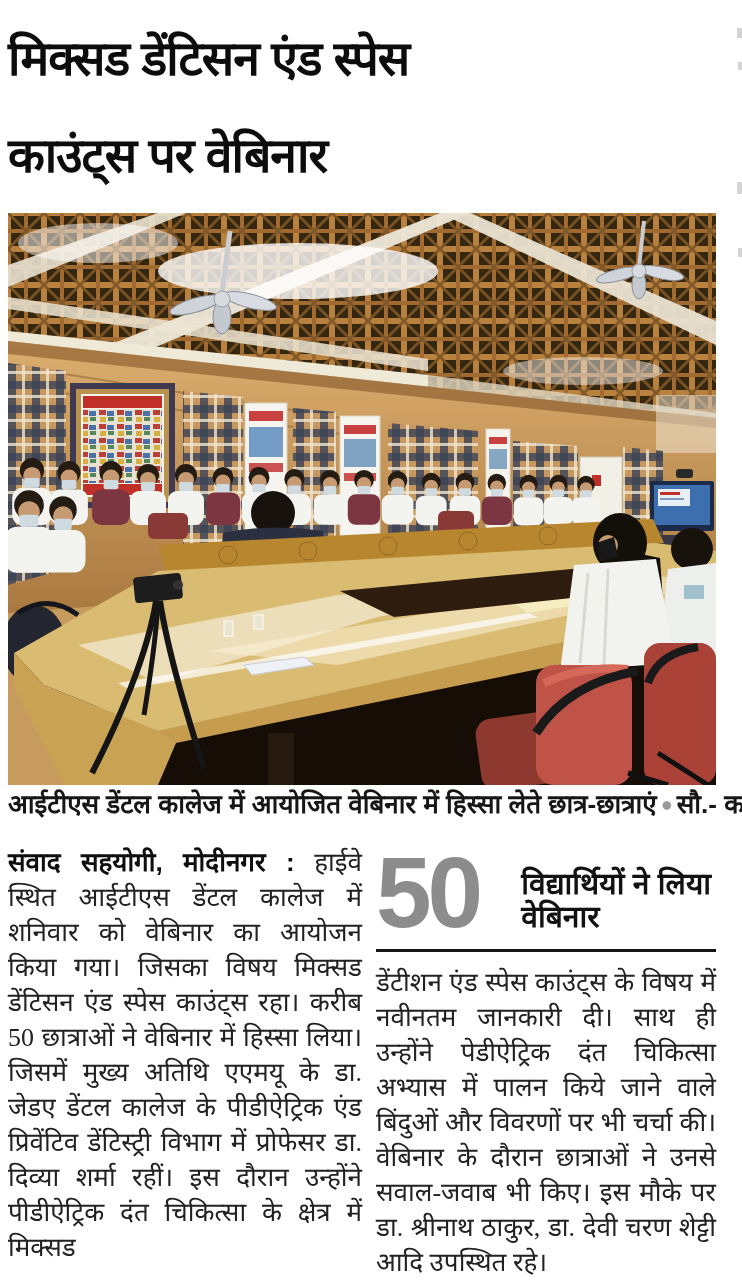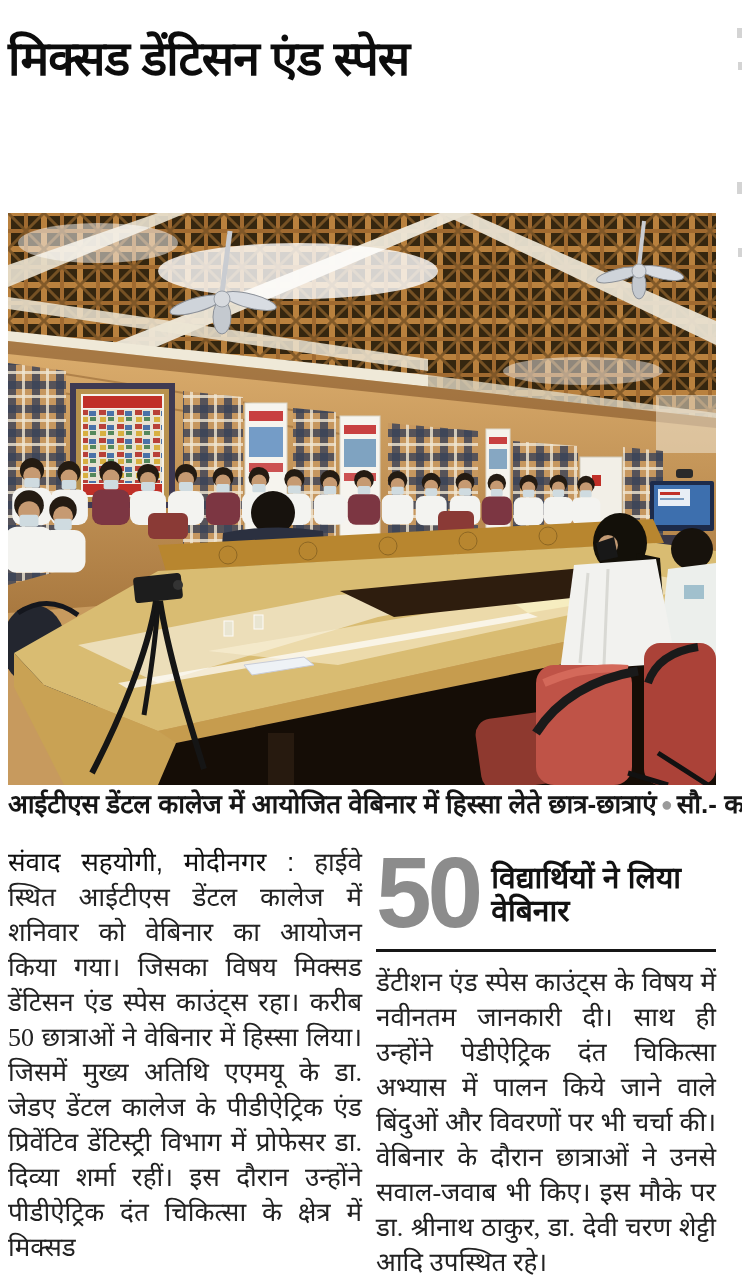--- a/index.html
+++ b/index.html
@@ -16,41 +16,42 @@
   .photo-wrap svg{display:block;}
   .caption{
     position:absolute;left:8px;top:787px;width:716px;
     font-family:"Liberation Sans",sans-serif;font-weight:700;
     font-size:26px;line-height:34px;color:#161616;white-space:nowrap;
   }
   .caption .bullet{color:#9a9a9a;font-size:20px;vertical-align:2px;padding:0 4px;}
   .col{position:absolute;top:845px;font-size:26px;line-height:35px;text-align:justify;color:#222222;}
   .col-left{left:8px;width:354px;}
   .col-right{left:376px;width:340px;}
-  .dateline{font-family:"Liberation Sans",sans-serif;font-weight:400;color:#0e0e0e;}
+  .dateline{font-family:"Liberation Sans",sans-serif;font-weight:700;color:#0e0e0e;}
   .col p{margin:0;}
-  .stat-row{display:flex;align-items:center;}
+  .stat-row{display:flex;align-items:flex-end;gap:30px;}
   .stat-number{
     font-family:"Liberation Sans",sans-serif;font-weight:700;
     font-size:100px;line-height:82px;color:#8c8c8c;letter-spacing:-4px;margin-top:6px;
   }
   .stat-label{
     font-family:"Liberation Sans",sans-serif;font-weight:700;
     font-size:30px;line-height:33px;color:#121212;padding:10px 0 0 12px;text-align:left;
   }
   .stat-rule{border:none;border-top:3px solid #161616;margin:16px 0 0 0;}
   .col-right .body-par{margin-top:13px;}
   .edge-marks{position:absolute;right:0;top:0;width:8px;height:1280px;}
   .edge-marks i{position:absolute;right:0;background:#c2c2c2;opacity:.7;display:block;}
 </style>
 </head>
 <body>
 
 <div class="headline">
   <div>मिक्सड डेंटिसन एंड स्पेस</div>
+  <div>काउंट्स पर वेबिनार</div>
 </div>
 
 <div class="photo-wrap">
 <svg width="708" height="572" viewBox="0 0 708 572" xmlns="http://www.w3.org/2000/svg">
   <defs>
     <linearGradient id="wallGrad" x1="0" y1="0" x2="0" y2="1">
       <stop offset="0" stop-color="#dcae6e"></stop>
           <stop offset="1" stop-color="#a97940"></stop>
     </linearGradient>
     <pattern id="jali" width="36" height="36" patternUnits="userSpaceOnUse">

